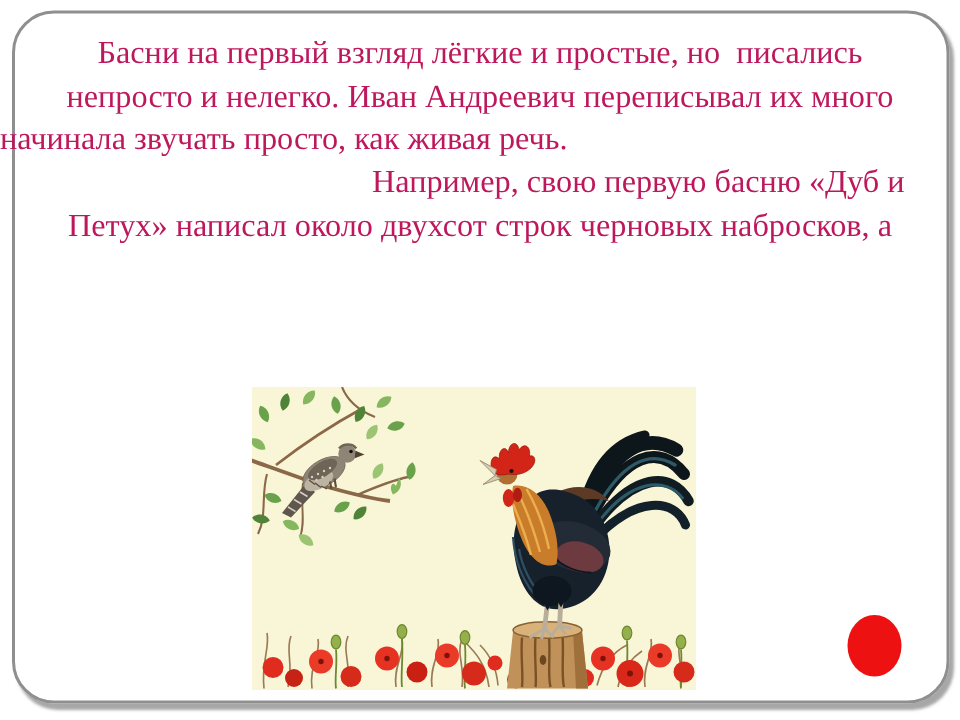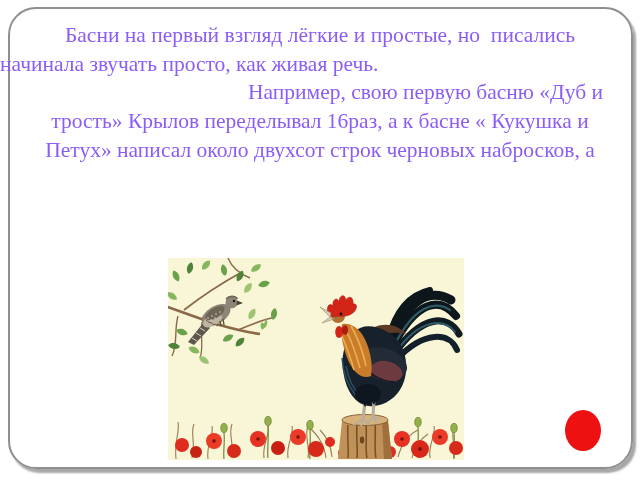--- a/index.html
+++ b/index.html
@@ -8,21 +8,21 @@
     font-family:"Liberation Serif","DejaVu Serif",serif;
   }
   .slide-frame{
     position:absolute;left:8px;top:7px;width:621px;height:458px;
     border:2px solid #8f8f8f;border-radius:28px;background:transparent;
     box-shadow:3px 4px 2px rgba(95,95,95,0.55);
     pointer-events:none;
   }
   .text-block{
     position:absolute;left:0;top:21px;width:640px;
-    color:#8b5cf6;font-size:21.5px;line-height:28.7px;
+    color:#be185d;font-size:21.5px;line-height:28.7px;
   }
   .text-block p{margin:0;white-space:pre;}
   .al-c{text-align:center;}
   .al-l{text-align:left;}
   .al-r{text-align:right;padding-right:37px;}
   .illustration{
     position:absolute;left:168px;top:258px;width:296px;height:202px;
   }
   .illustration svg{display:block;width:296px;height:202px;}
   .red-dot{
@@ -32,23 +32,23 @@
 </style>
 </head>
 <body>
 
 <div class="canvas">
 
   <div class="slide-frame"></div>
 
   <div class="text-block">
     <p class="al-c">Басни на первый взгляд лёгкие и простые, но  писались</p>
+    <p class="al-c">непросто и нелегко. Иван Андреевич переписывал их много</p>
     <p class="al-l">начинала звучать просто, как живая речь.</p>
     <p class="al-r">Например, свою первую басню «Дуб и</p>
-    <p class="al-c">трость» Крылов переделывал 16раз, а к басне « Кукушка и</p>
     <p class="al-c">Петух» написал около двухсот строк черновых набросков, а</p>
   </div>
 
   <div class="illustration" role="img">
     <svg viewBox="0 0 296 202" xmlns="http://www.w3.org/2000/svg">
       <rect x="0" y="0" width="296" height="202" fill="#f9f6d7"></rect>
 
       <g fill="none" stroke="#8a6848">
         <path d="M-3,48 C14,54 30,60 48,66 C62,70 76,74 92,76" stroke-width="2.6"></path>
         <path d="M16,52 C34,38 52,26 74,14" stroke-width="1.8"></path>

